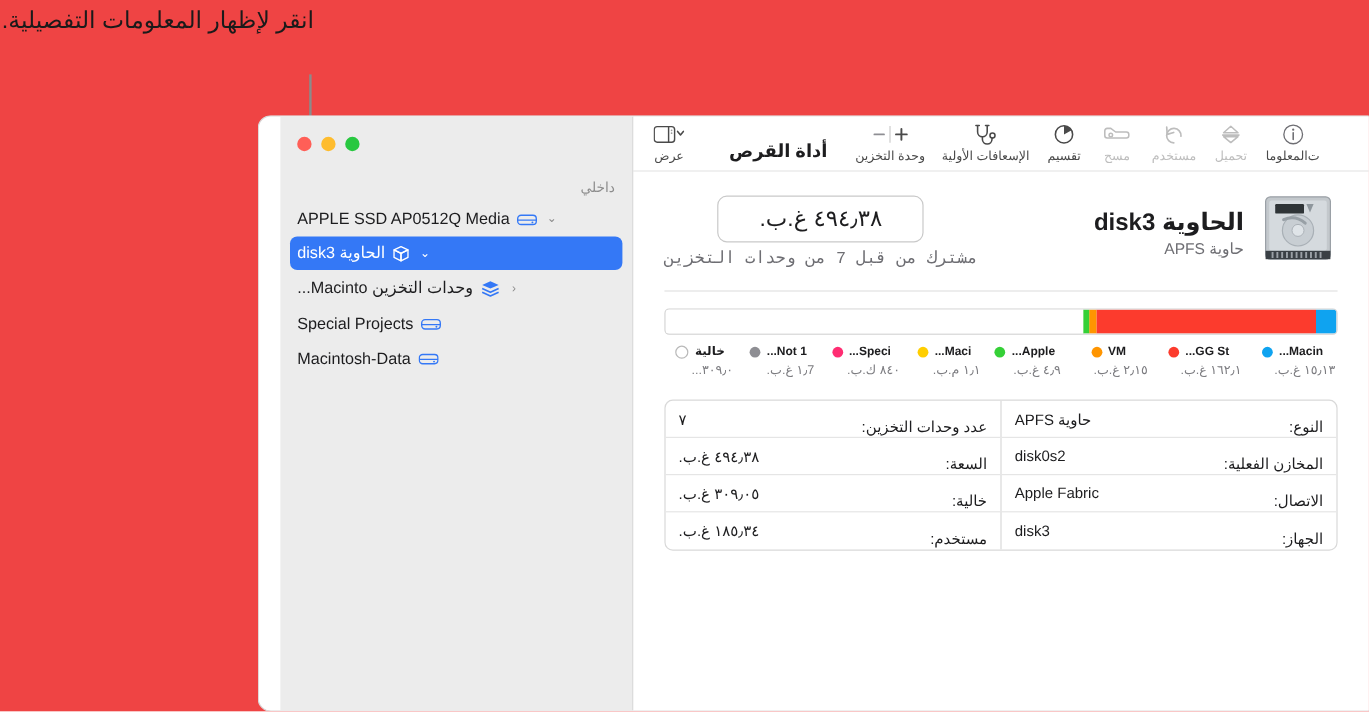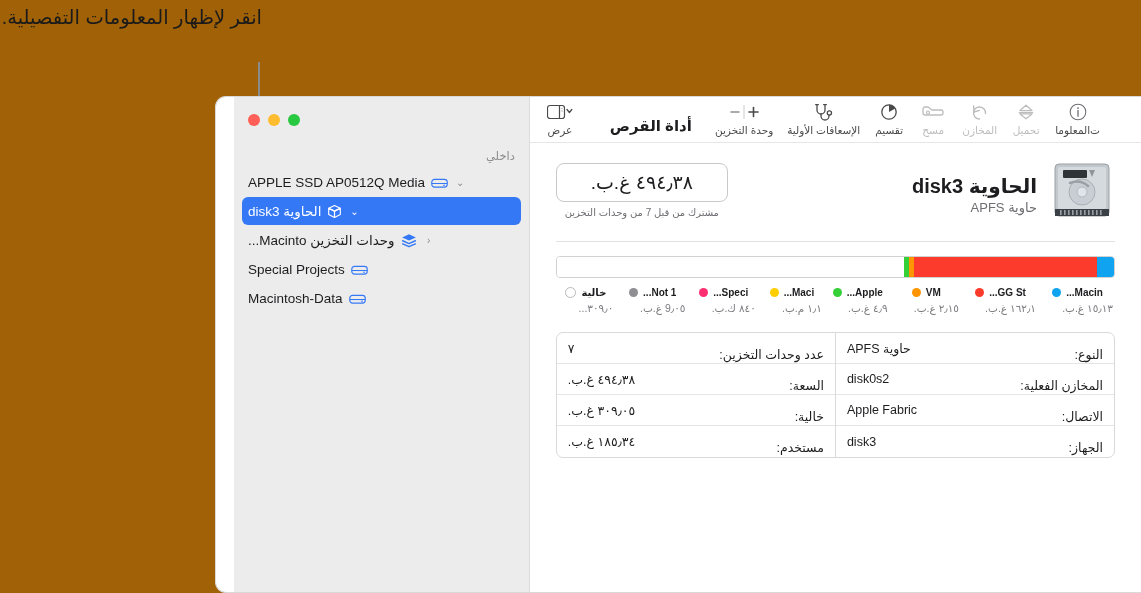--- a/index.html
+++ b/index.html
@@ -6,21 +6,21 @@
     margin: 0;
     padding: 0;
     background: #ffffff;
     font-family: "Liberation Sans", "DejaVu Sans", sans-serif;
   }
   #page {
     position: relative;
     width: 1141px;
     height: 593px;
     overflow: hidden;
-    background: #a16207;
+    background: #ef4444;
   }
 
   
   .callout-text {
     position: absolute;
     top: 2px;
     right: 879px;
     width: 280px;
     text-align: right;
     direction: rtl;
@@ -213,24 +213,25 @@
     border: 1px solid #c9c9c9;
     border-radius: 8px;
     padding: 7px 20px;
     font-size: 19px;
     color: #1d1d1f;
     direction: rtl;
     display: inline-block;
     min-width: 130px;
   }
   .cap-note {
-    font-size: 10px;
+    font-size: 14px;
     color: #6e6e73;
     margin-top: 5px;
     direction: rtl;
+    font-family: Liberation Mono, monospace;
   }
 
   .divider {
     height: 1px;
     background: #e2e2e2;
     margin: 14px 0 14px 0;
   }
 
   
   .bar {
@@ -396,21 +397,21 @@
           <div class="tb-label">مسح</div>
         </div>
 
         <div class="tb-item disabled">
           <div class="tb-glyph">
             <svg width="20" height="18" viewBox="0 0 20 18">
               <path d="M15.5 10.5 A6 6 0 1 0 9.5 16" fill="none" stroke="#bdbdbd" stroke-width="1.4" stroke-linecap="round"></path>
               <path d="M3.6 3 L4 9 L9.4 7.4" fill="none" stroke="#bdbdbd" stroke-width="1.4" stroke-linecap="round" stroke-linejoin="round"></path>
             </svg>
           </div>
-          <div class="tb-label">المخازن</div>
+          <div class="tb-label">مستخدم</div>
         </div>
 
         <div class="tb-item disabled">
           <div class="tb-glyph">
             <svg width="20" height="18" viewBox="0 0 20 18">
               <path d="M10 2.2 L16 7.6 H4 Z" fill="none" stroke="#bdbdbd" stroke-width="1.3" stroke-linejoin="round"></path>
               <line x1="3.2" y1="9.6" x2="16.8" y2="9.6" stroke="#bdbdbd" stroke-width="1.3" stroke-linecap="round"></line>
               <path d="M10 15.8 L16 10.9 H4 Z" fill="none" stroke="#bdbdbd" stroke-width="1.3" stroke-linejoin="round"></path>
             </svg>
           </div>
@@ -522,21 +523,21 @@
                 <span class="swatch" style="background: rgb(255, 45, 114);"></span>
                 <span class="leg-name">...Speci</span>
               </div>
               <div class="leg-val">٨٤٠ ك.ب.</div>
             </div>
             <div class="leg-item">
               <div class="leg-top">
                 <span class="swatch" style="background: rgb(142, 142, 147);"></span>
                 <span class="leg-name">...Not 1</span>
               </div>
-              <div class="leg-val">9٫٠٥ غ.ب.</div>
+              <div class="leg-val">١٫7 غ.ب.</div>
             </div>
             <div class="leg-item">
               <div class="leg-top">
                 <span class="swatch hollow"></span>
                 <span class="leg-name">خالية</span>
               </div>
               <div class="leg-val">٣٠٩٫٠...</div>
             </div>
           </div>
 

